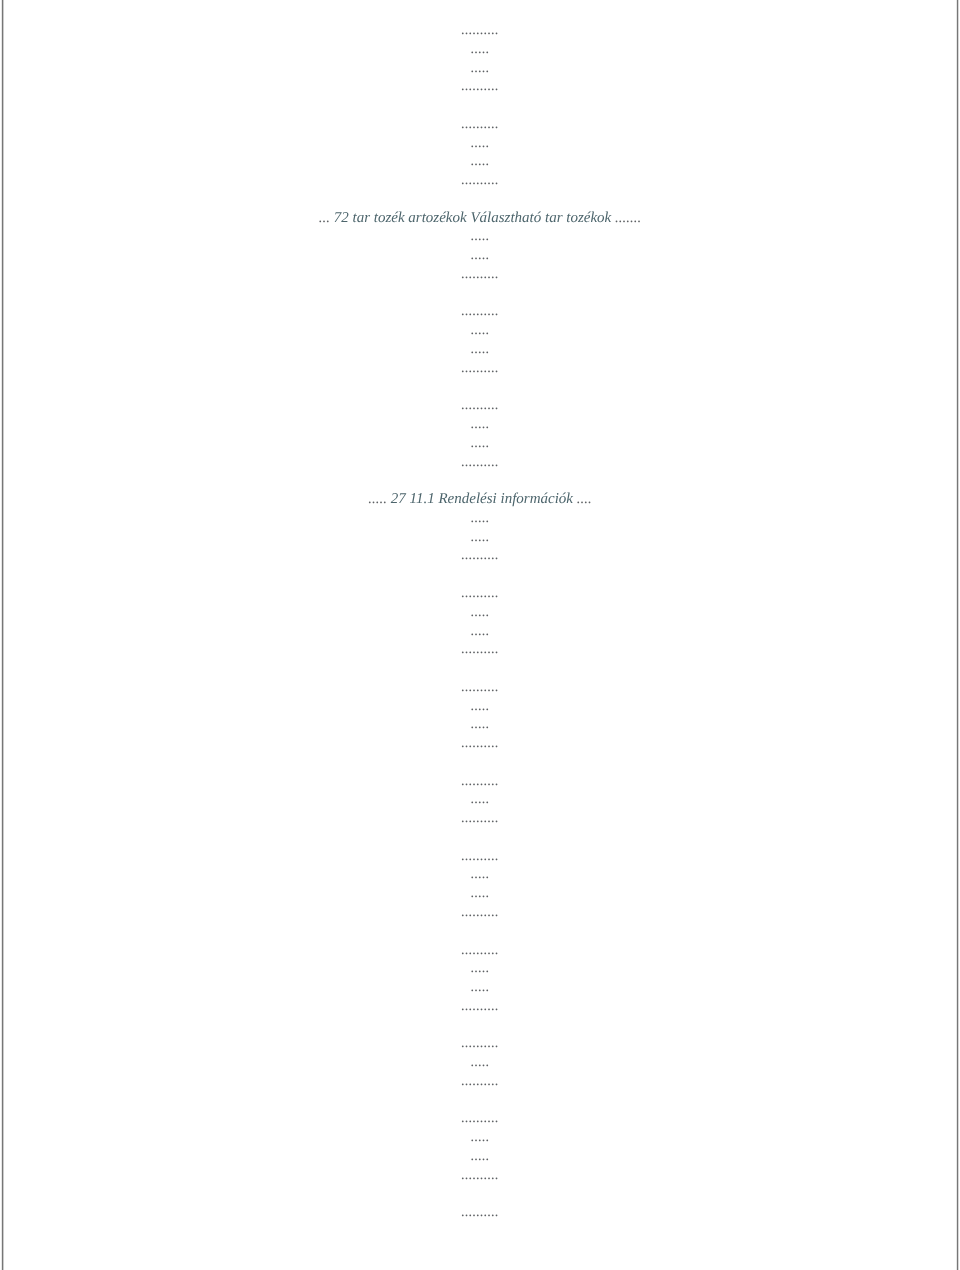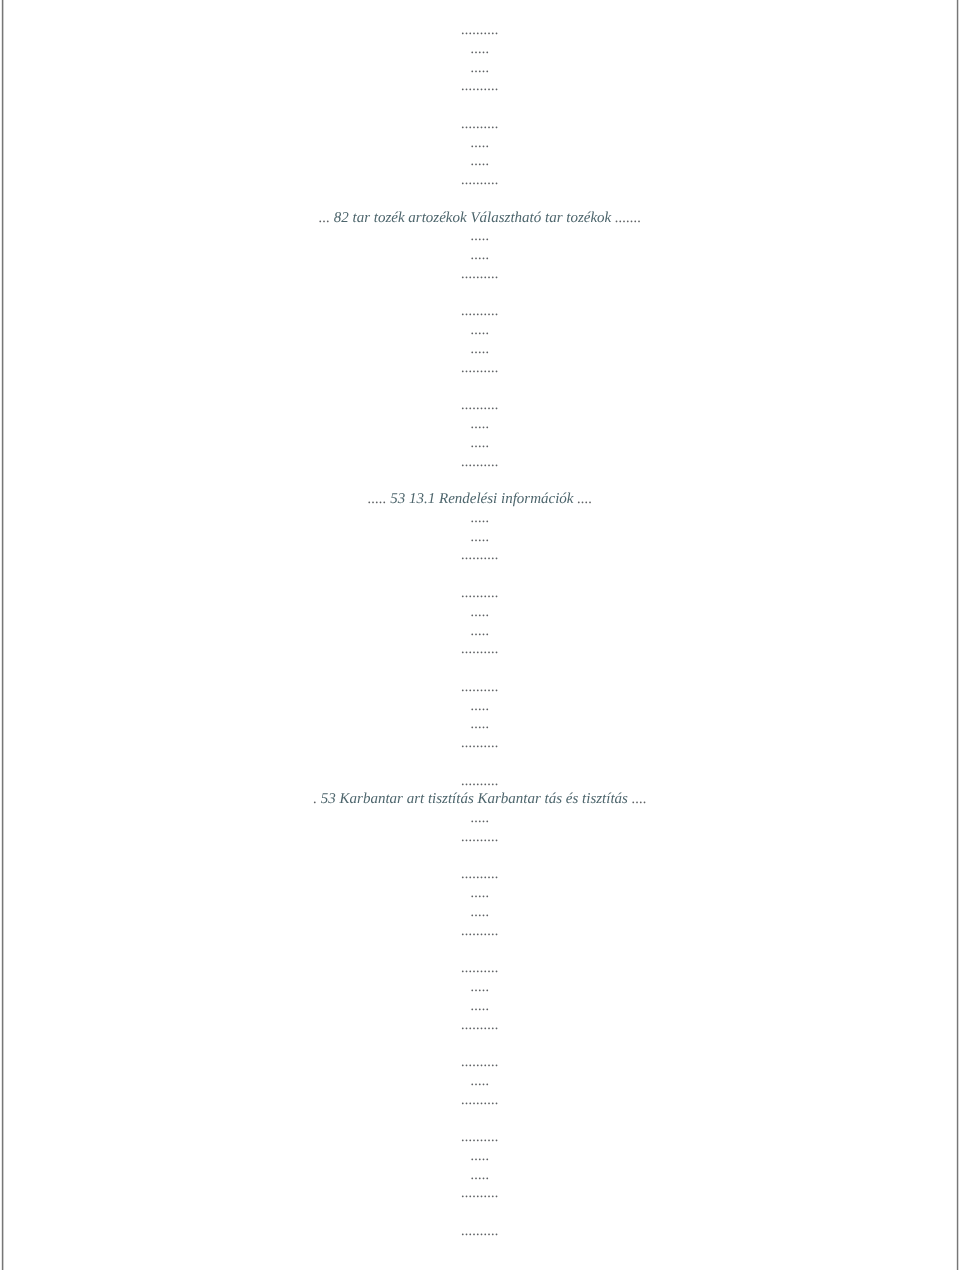--- a/index.html
+++ b/index.html
@@ -36,52 +36,51 @@
       <span class="ln"><span class="lead">..........</span><span class="txt"></span><span class="lead"></span></span>
       <span class="ln"><span class="lead">.....</span><span class="txt"></span><span class="lead"></span></span>
       <span class="ln"><span class="lead">.....</span><span class="txt"></span><span class="lead"></span></span>
       <span class="ln"><span class="lead">..........</span><span class="txt"></span><span class="lead"></span></span>
       <span class="ln"><span class="lead"></span><span class="txt"></span><span class="lead"></span></span>
       <span class="ln"><span class="lead">..........</span><span class="txt"></span><span class="lead"></span></span>
       <span class="ln"><span class="lead">.....</span><span class="txt"></span><span class="lead"></span></span>
       <span class="ln"><span class="lead">.....</span><span class="txt"></span><span class="lead"></span></span>
       <span class="ln"><span class="lead">..........</span><span class="txt"></span><span class="lead"></span></span>
       <span class="ln"><span class="lead"></span><span class="txt"></span><span class="lead"></span></span>
-      <span class="ln"><span class="lead">... </span><span class="txt">82 tar tozék artozékok Választható tar tozékok</span><span class="lead"> .......</span></span>
+      <span class="ln"><span class="lead">... </span><span class="txt">72 tar tozék artozékok Választható tar tozékok</span><span class="lead"> .......</span></span>
       <span class="ln"><span class="lead">.....</span><span class="txt"></span><span class="lead"></span></span>
       <span class="ln"><span class="lead">.....</span><span class="txt"></span><span class="lead"></span></span>
       <span class="ln"><span class="lead">..........</span><span class="txt"></span><span class="lead"></span></span>
       <span class="ln"><span class="lead"></span><span class="txt"></span><span class="lead"></span></span>
       <span class="ln"><span class="lead">..........</span><span class="txt"></span><span class="lead"></span></span>
       <span class="ln"><span class="lead">.....</span><span class="txt"></span><span class="lead"></span></span>
       <span class="ln"><span class="lead">.....</span><span class="txt"></span><span class="lead"></span></span>
       <span class="ln"><span class="lead">..........</span><span class="txt"></span><span class="lead"></span></span>
       <span class="ln"><span class="lead"></span><span class="txt"></span><span class="lead"></span></span>
       <span class="ln"><span class="lead">..........</span><span class="txt"></span><span class="lead"></span></span>
       <span class="ln"><span class="lead">.....</span><span class="txt"></span><span class="lead"></span></span>
       <span class="ln"><span class="lead">.....</span><span class="txt"></span><span class="lead"></span></span>
       <span class="ln"><span class="lead">..........</span><span class="txt"></span><span class="lead"></span></span>
       <span class="ln"><span class="lead"></span><span class="txt"></span><span class="lead"></span></span>
-      <span class="ln"><span class="lead">..... </span><span class="txt">53 13.1 Rendelési információk</span><span class="lead"> ....</span></span>
+      <span class="ln"><span class="lead">..... </span><span class="txt">27 11.1 Rendelési információk</span><span class="lead"> ....</span></span>
       <span class="ln"><span class="lead">.....</span><span class="txt"></span><span class="lead"></span></span>
       <span class="ln"><span class="lead">.....</span><span class="txt"></span><span class="lead"></span></span>
       <span class="ln"><span class="lead">..........</span><span class="txt"></span><span class="lead"></span></span>
       <span class="ln"><span class="lead"></span><span class="txt"></span><span class="lead"></span></span>
       <span class="ln"><span class="lead">..........</span><span class="txt"></span><span class="lead"></span></span>
       <span class="ln"><span class="lead">.....</span><span class="txt"></span><span class="lead"></span></span>
       <span class="ln"><span class="lead">.....</span><span class="txt"></span><span class="lead"></span></span>
       <span class="ln"><span class="lead">..........</span><span class="txt"></span><span class="lead"></span></span>
       <span class="ln"><span class="lead"></span><span class="txt"></span><span class="lead"></span></span>
       <span class="ln"><span class="lead">..........</span><span class="txt"></span><span class="lead"></span></span>
       <span class="ln"><span class="lead">.....</span><span class="txt"></span><span class="lead"></span></span>
       <span class="ln"><span class="lead">.....</span><span class="txt"></span><span class="lead"></span></span>
       <span class="ln"><span class="lead">..........</span><span class="txt"></span><span class="lead"></span></span>
       <span class="ln"><span class="lead"></span><span class="txt"></span><span class="lead"></span></span>
       <span class="ln"><span class="lead">..........</span><span class="txt"></span><span class="lead"></span></span>
-      <span class="ln"><span class="lead">. </span><span class="txt">53 Karbantar art tisztítás Karbantar tás és tisztítás</span><span class="lead"> ....</span></span>
       <span class="ln"><span class="lead">.....</span><span class="txt"></span><span class="lead"></span></span>
       <span class="ln"><span class="lead">..........</span><span class="txt"></span><span class="lead"></span></span>
       <span class="ln"><span class="lead"></span><span class="txt"></span><span class="lead"></span></span>
       <span class="ln"><span class="lead">..........</span><span class="txt"></span><span class="lead"></span></span>
       <span class="ln"><span class="lead">.....</span><span class="txt"></span><span class="lead"></span></span>
       <span class="ln"><span class="lead">.....</span><span class="txt"></span><span class="lead"></span></span>
       <span class="ln"><span class="lead">..........</span><span class="txt"></span><span class="lead"></span></span>
       <span class="ln"><span class="lead"></span><span class="txt"></span><span class="lead"></span></span>
       <span class="ln"><span class="lead">..........</span><span class="txt"></span><span class="lead"></span></span>
       <span class="ln"><span class="lead">.....</span><span class="txt"></span><span class="lead"></span></span>

